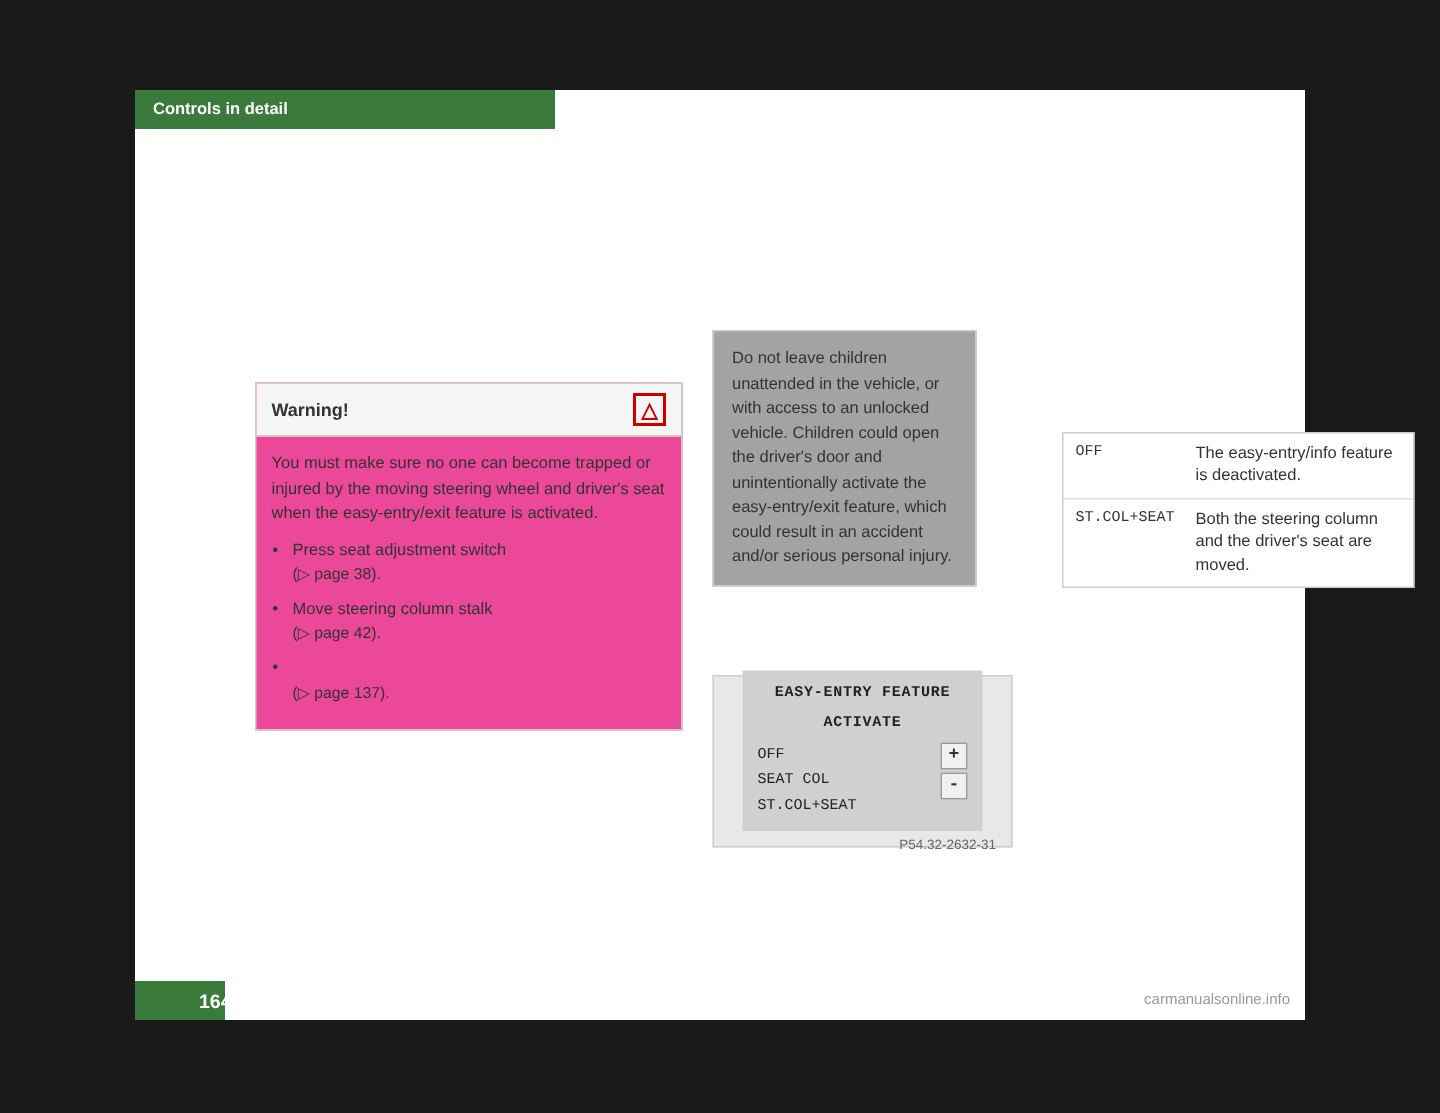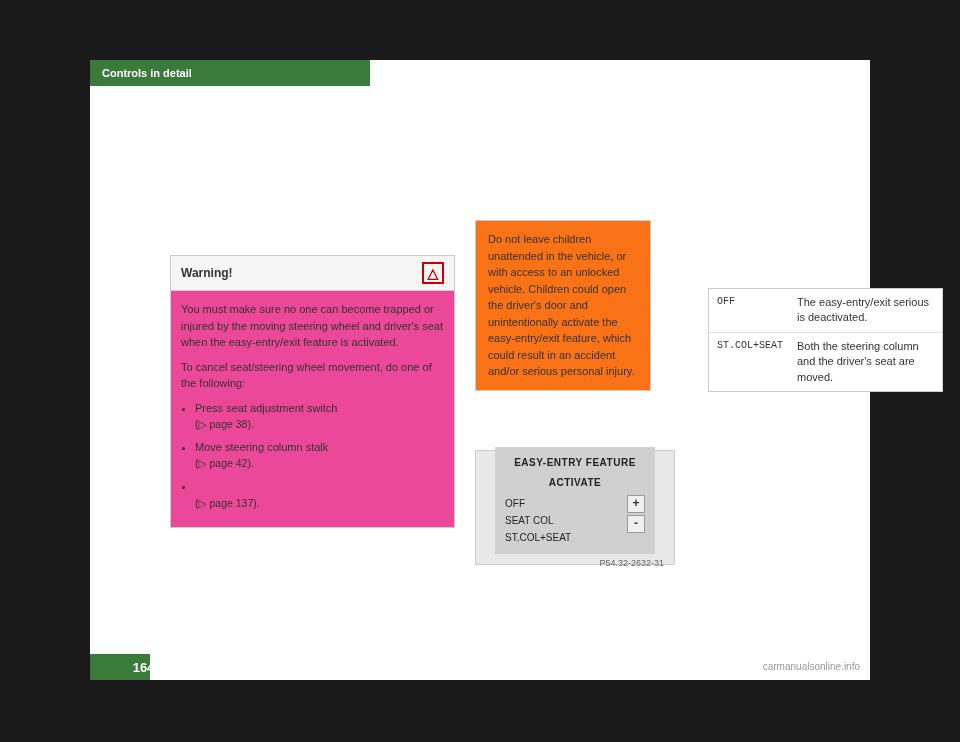--- a/index.html
+++ b/index.html
@@ -119,21 +119,21 @@
       color: #333;
     }
 
     
     .caution-box {
       position: absolute;
       top: 160px;
       left: 385px;
       width: 176px;
       border: 1px solid #cccccc;
-      background: #f97316;
+      background: #a3a3a3;
       padding: 10px 12px;
       font-size: 11px;
       line-height: 1.5;
       color: #333;
     }
 
     
     .table-box {
       position: absolute;
       top: 228px;
@@ -182,21 +182,21 @@
       flex-direction: column;
       align-items: center;
       justify-content: center;
       padding: 10px;
     }
 
     .display-inner {
       background: #d0d0d0;
       width: 160px;
       padding: 8px 10px;
-      font-family: Liberation Sans, sans-serif;
+      font-family: Liberation Mono, monospace;
       font-size: 11px;
       color: #222;
       line-height: 1.6;
     }
 
     .display-title {
       font-size: 10px;
       font-weight: bold;
       text-align: center;
       margin-bottom: 4px;
@@ -273,21 +273,20 @@
     <span class="header-bar-text">Controls in detail</span>
   </div>
 
   <div class="warning-box">
     <div class="warning-header">
       <span class="warning-title">Warning!</span>
       <div class="warning-icon">△</div>
     </div>
     <div class="warning-body">
       <p>You must make sure no one can become trapped or injured by the moving steering wheel and driver's seat when the easy-entry/exit feature is activated.</p>
-      <p>To cancel seat/steering wheel movement, do one of the following:</p>
       <ul>
         <li>
           <span>Press seat adjustment switch</span><br>
           <span class="sub-ref">(▷ page 38).</span>
         </li>
         <li>
           <span>Move steering column stalk</span><br>
           <span class="sub-ref">(▷ page 42).</span>
         </li>
         <li>
@@ -298,21 +297,21 @@
     </div>
   </div>
 
   <div class="caution-box">
     <span>Do not leave children unattended in the vehicle, or with access to an unlocked vehicle. Children could open the driver's door and unintentionally activate the easy-entry/exit feature, which could result in an accident and/or serious personal injury.</span>
   </div>
 
   <div class="table-box">
     <div class="table-row">
       <span class="table-key">OFF</span>
-      <span class="table-val">The easy-entry/exit serious is deactivated.</span>
+      <span class="table-val">The easy-entry/info feature is deactivated.</span>
     </div>
     <div class="table-row">
       <span class="table-key">ST.COL+SEAT</span>
       <span class="table-val">Both the steering column and the driver's seat are moved.</span>
     </div>
   </div>
 
   <div class="display-image">
 
     <div class="display-inner">

